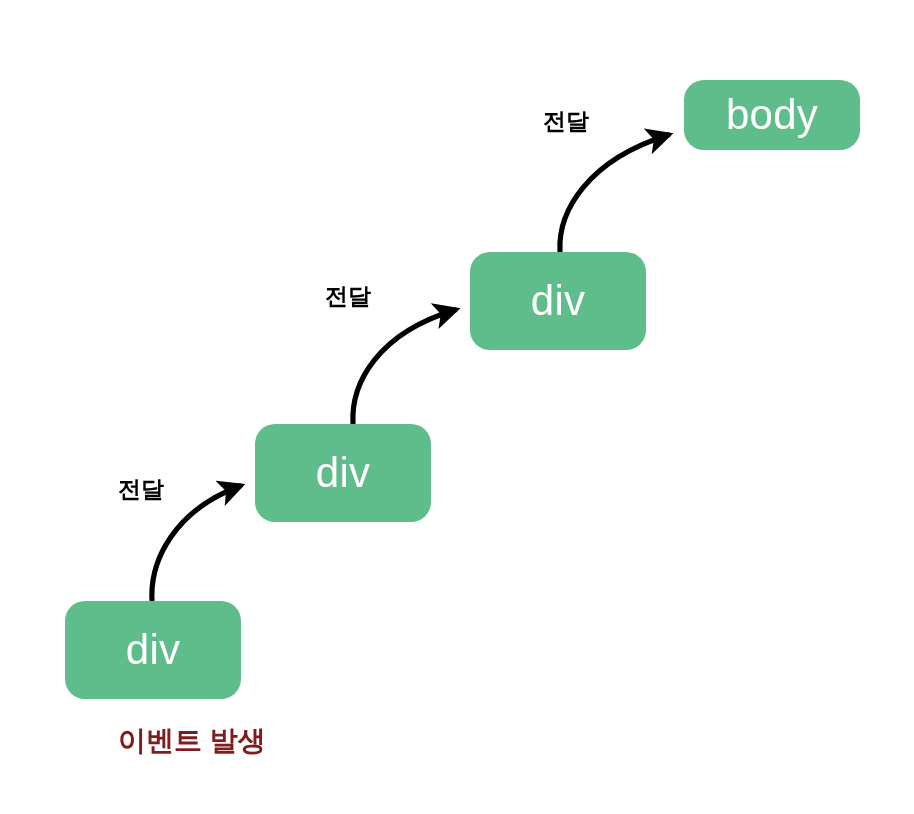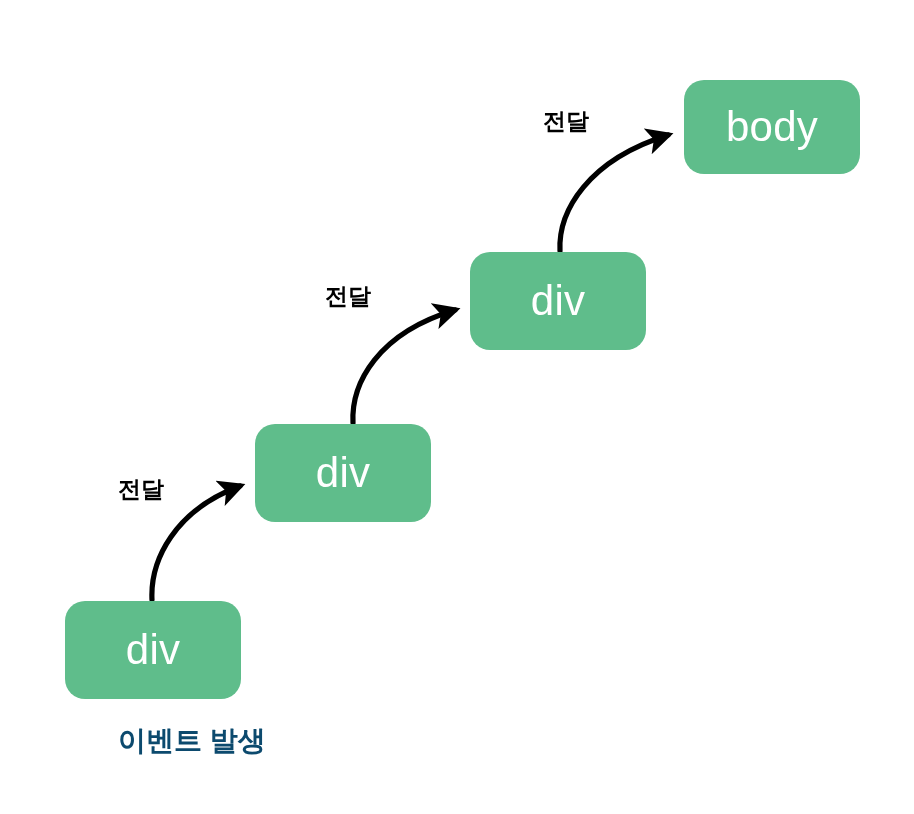--- a/index.html
+++ b/index.html
@@ -82,25 +82,25 @@
   </div>
 
   <div class="node" style="left: 255px; top: 424px; width: 176px; height: 98px; background: rgb(95, 189, 139);">
     <span class="node-label" style="color: rgb(255, 255, 255);">div</span>
   </div>
 
   <div class="node" style="left: 470px; top: 252px; width: 176px; height: 98px; background: rgb(95, 189, 139);">
     <span class="node-label" style="color: rgb(255, 255, 255);">div</span>
   </div>
 
-  <div class="node" style="left: 684px; top: 80px; width: 176px; height: 94px; background: rgb(95, 189, 139);">
+  <div class="node" style="left: 684px; top: 80px; width: 176px; height: 70px; background: rgb(95, 189, 139);">
     <span class="node-label" style="color: rgb(255, 255, 255);">body</span>
   </div>
 
   <div class="edge-label" style="left: 118px; top: 478px; color: rgb(0, 0, 0);">전달</div>
 
   <div class="edge-label" style="left: 325px; top: 285px; color: rgb(0, 0, 0);">전달</div>
 
   <div class="edge-label" style="left: 543px; top: 110px; color: rgb(0, 0, 0);">전달</div>
 
-  <div class="caption" style="left: 118px; top: 727px; color: #0c4a6e;">이벤트 발생</div>
+  <div class="caption" style="left: 118px; top: 727px; color: #7f1d1d;">이벤트 발생</div>
 
 </div>
 
 </body></html>

